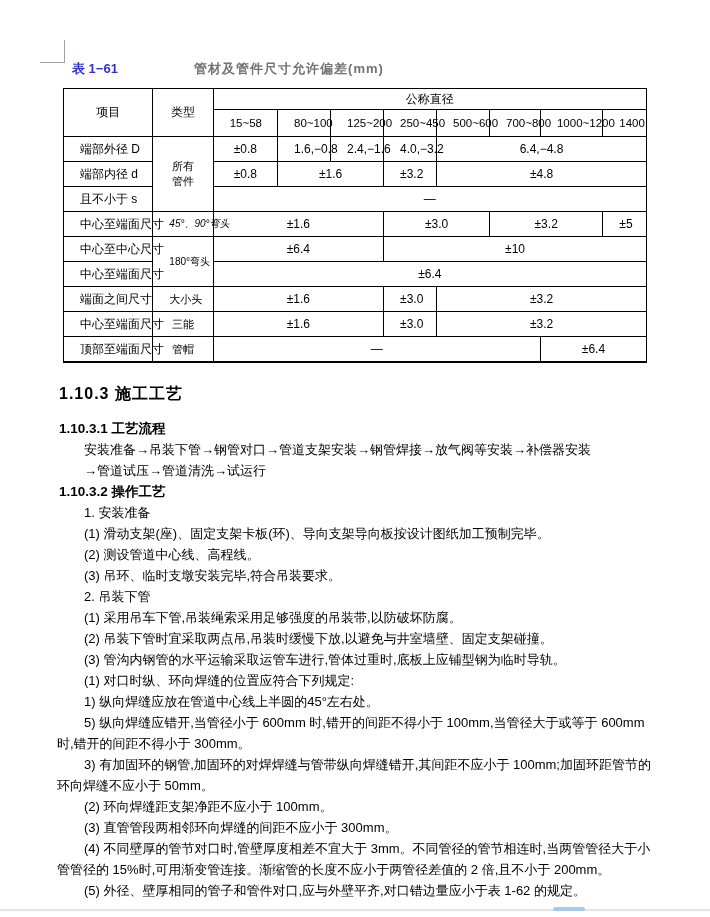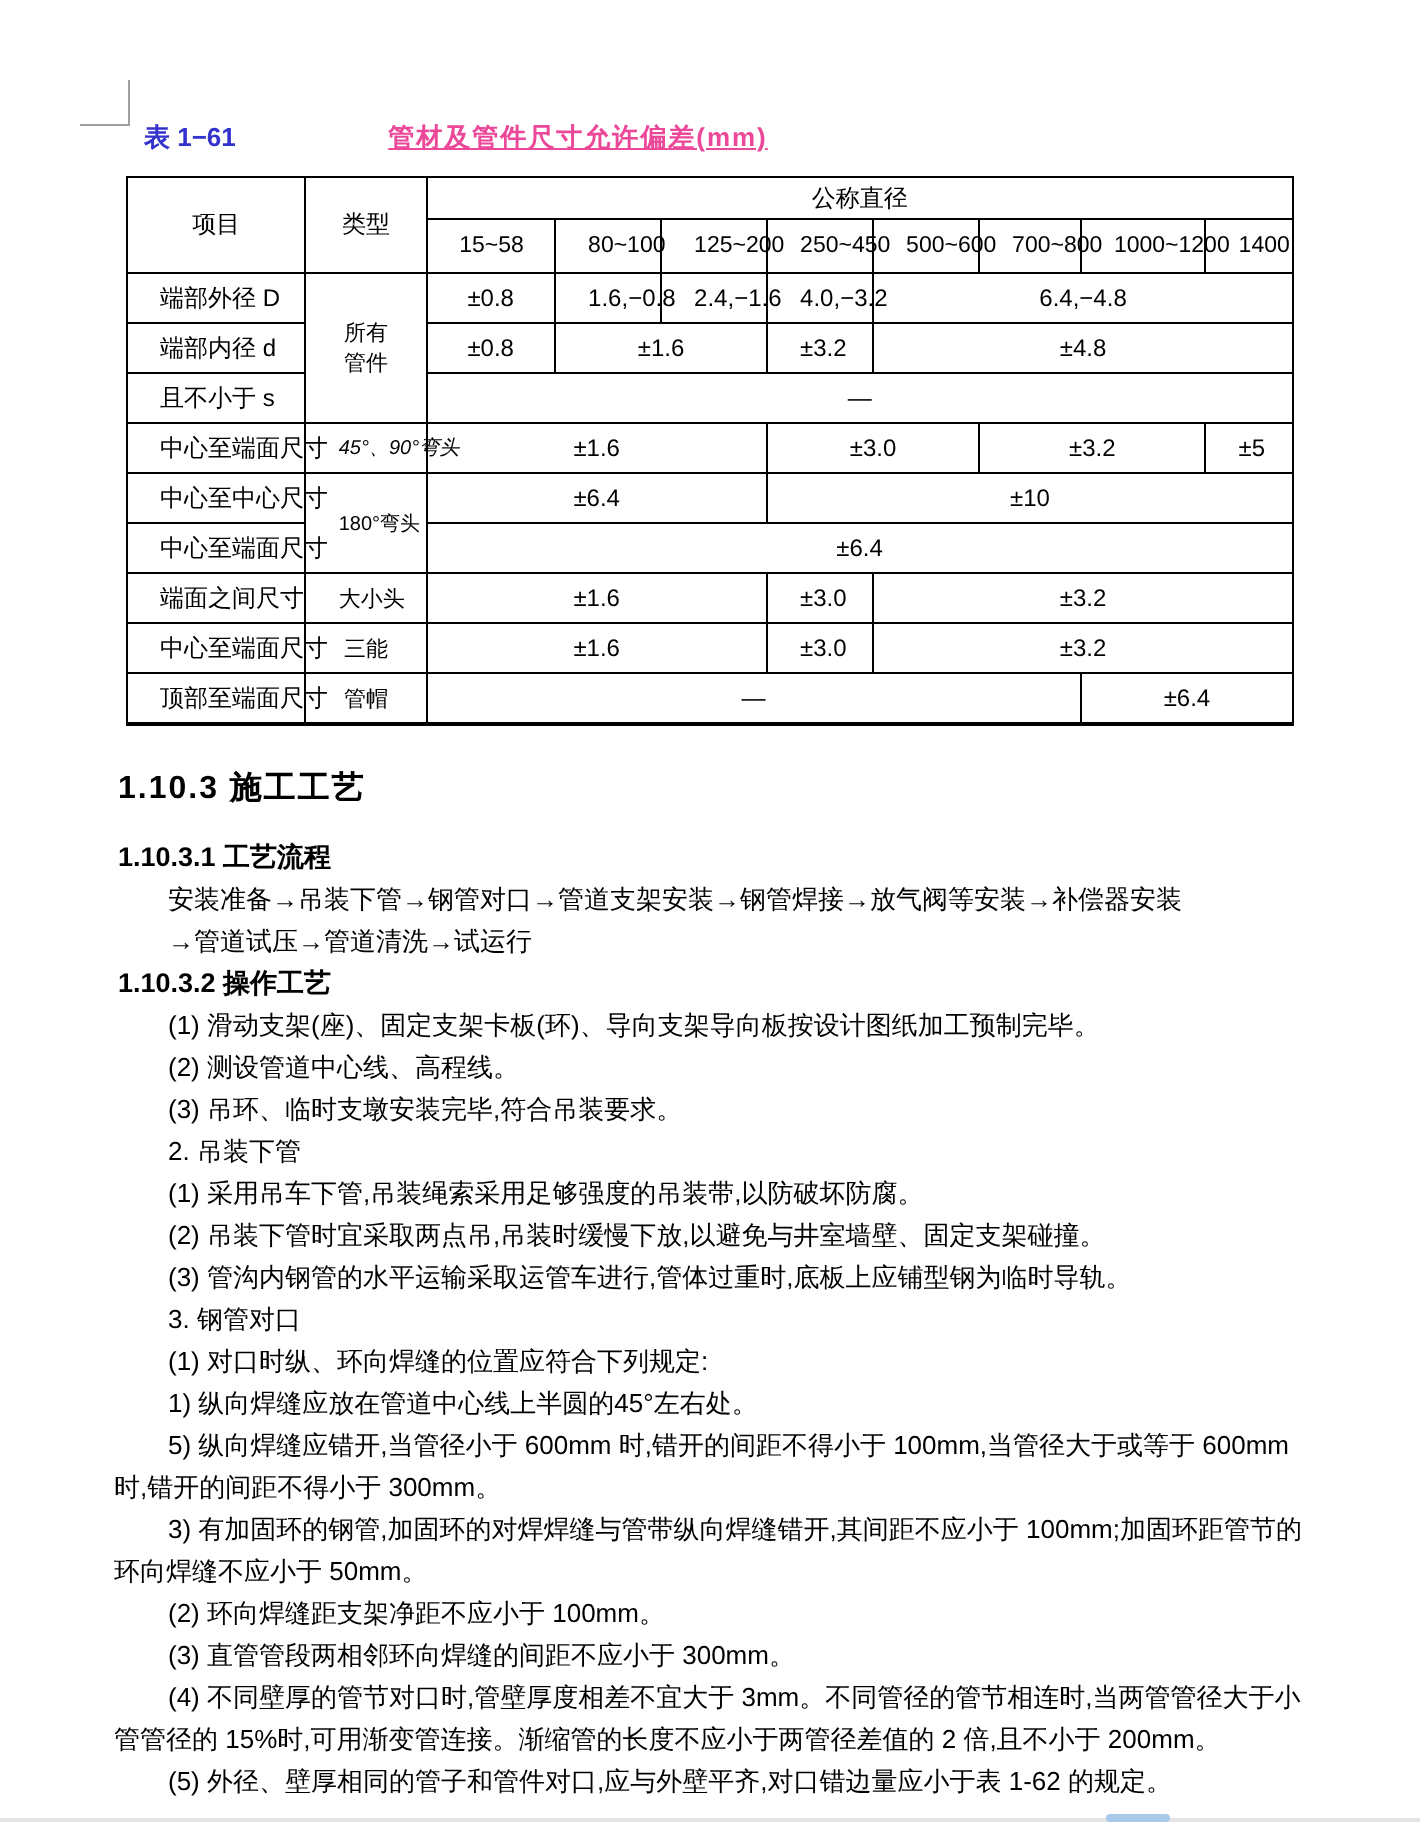--- a/index.html
+++ b/index.html
@@ -44,21 +44,21 @@
   .scroll-thumb{position:absolute;left:553px;top:907px;width:32px;height:4px;background:#a9c9ea;border-radius:2px;}
 </style>
 </head>
 <body>
 
 <div class="corner-v"></div>
 <div class="corner-h"></div>
 
 <div class="caption-row">
   <span class="tbl-label" style="color: rgb(51, 51, 204);">表 1−61</span>
-  <span class="tbl-title" style="color: #ec4899; text-decoration: underline;">管材及管件尺寸允许偏差(mm)</span>
+  <span class="tbl-title" style="color: #737373;">管材及管件尺寸允许偏差(mm)</span>
 </div>
 
 <table class="tol" id="tol-table">
   <colgroup>
     <col style="width:86px">
       <col style="width:58px">
     <col style="width:62px">
       <col style="width:51px">
       <col style="width:51px">
       <col style="width:51px">
@@ -146,28 +146,28 @@
       </tr>
     </tbody>
 </table>
 
 <div id="content">
     <p class="h1">1.10.3 施工工艺</p>
     <p class="h2">1.10.3.1 工艺流程</p>
     <p class="para">安装准备→吊装下管→钢管对口→管道支架安装→钢管焊接→放气阀等安装→补偿器安装</p>
     <p class="para">→管道试压→管道清洗→试运行</p>
     <p class="h2">1.10.3.2 操作工艺</p>
+    <p class="para">1. 安装准备</p>
     <p class="para">(1) 滑动支架(座)、固定支架卡板(环)、导向支架导向板按设计图纸加工预制完毕。</p>
     <p class="para">(2) 测设管道中心线、高程线。</p>
     <p class="para">(3) 吊环、临时支墩安装完毕,符合吊装要求。</p>
     <p class="para">2. 吊装下管</p>
     <p class="para">(1) 采用吊车下管,吊装绳索采用足够强度的吊装带,以防破坏防腐。</p>
     <p class="para">(2) 吊装下管时宜采取两点吊,吊装时缓慢下放,以避免与井室墙壁、固定支架碰撞。</p>
     <p class="para">(3) 管沟内钢管的水平运输采取运管车进行,管体过重时,底板上应铺型钢为临时导轨。</p>
-    <p class="para">3. 钢管对口</p>
     <p class="para">(1) 对口时纵、环向焊缝的位置应符合下列规定:</p>
     <p class="para">1) 纵向焊缝应放在管道中心线上半圆的45°左右处。</p>
     <p class="para">5) 纵向焊缝应错开,当管径小于 600mm 时,错开的间距不得小于 100mm,当管径大于或等于 600mm 时,错开的间距不得小于 300mm。</p>
     <p class="para">3) 有加固环的钢管,加固环的对焊焊缝与管带纵向焊缝错开,其间距不应小于 100mm;加固环距管节的环向焊缝不应小于 50mm。</p>
     <p class="para">(2) 环向焊缝距支架净距不应小于 100mm。</p>
     <p class="para">(3) 直管管段两相邻环向焊缝的间距不应小于 300mm。</p>
     <p class="para">(4) 不同壁厚的管节对口时,管壁厚度相差不宜大于 3mm。不同管径的管节相连时,当两管管径大于小管管径的 15%时,可用渐变管连接。渐缩管的长度不应小于两管径差值的 2 倍,且不小于 200mm。</p>
     <p class="para">(5) 外径、壁厚相同的管子和管件对口,应与外壁平齐,对口错边量应小于表 1-62 的规定。</p>
   </div>
 

